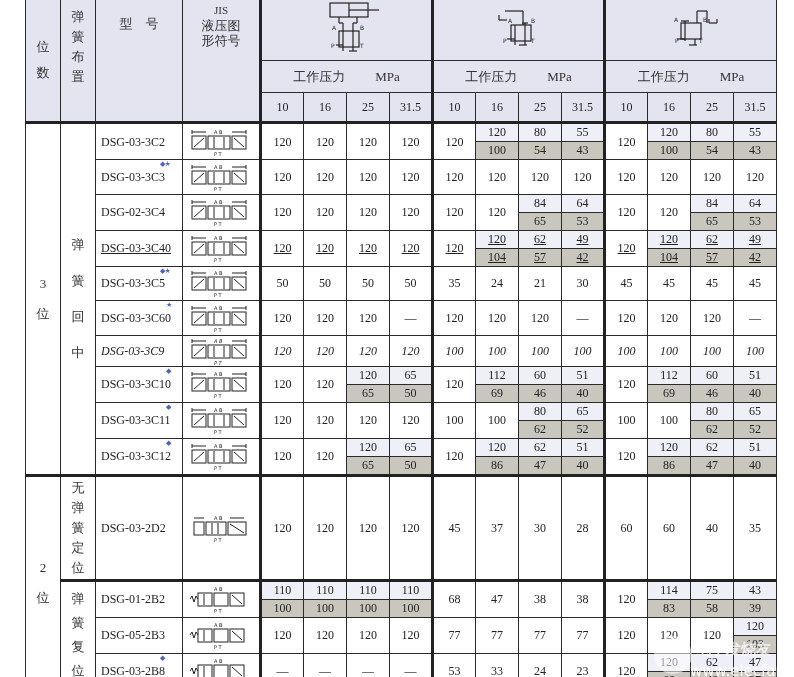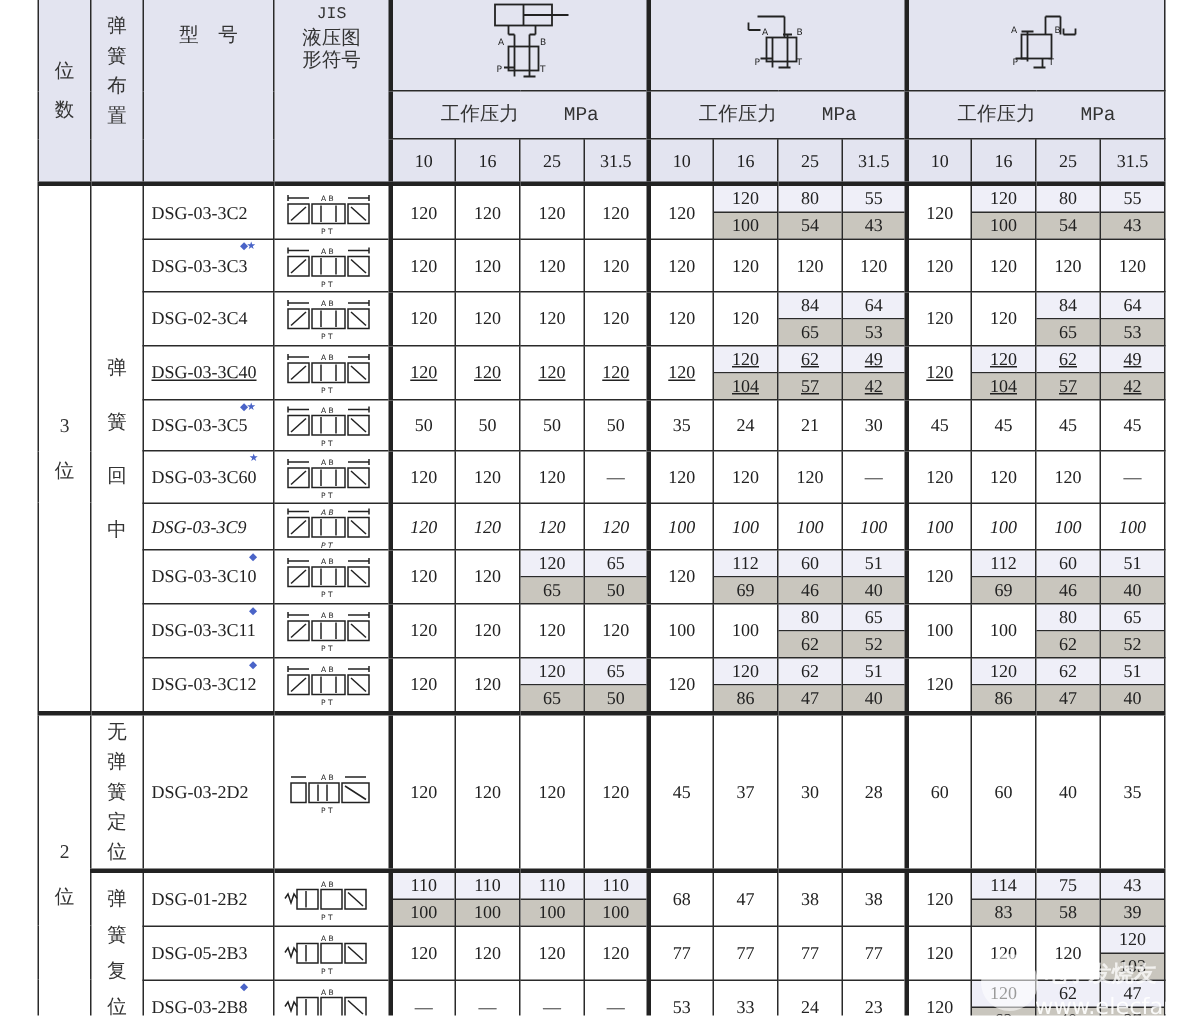--- a/index.html
+++ b/index.html
@@ -1,20 +1,20 @@
 <!DOCTYPE html>
 <html><head>
 <meta charset="utf-8">
 <style>
   html,body{margin:0;padding:0;background:#ffffff;}
   body{width:794px;height:677px;overflow:hidden;position:relative;font-family:"Liberation Serif","DejaVu Serif",serif;color:#222;}
   .tbl{position:absolute;left:25px;top:-2px;border-collapse:collapse;table-layout:fixed;}
   .tbl td{border:1px solid #2a2a2a;padding:0;text-align:center;vertical-align:middle;font-size:12px;line-height:1;}
   .hdr td{background:#e3e4f0;}
-  .hdr .lbl{font-size:13px;color:#333;font-family:Liberation Mono, monospace;}
+  .hdr .lbl{font-size:13px;color:#333;}
   .vtext{display:inline-block;font-size:13px;line-height:26px;color:#333;}
   .thickL{border-left:3px solid #222 !important;}
   .thickB{border-bottom:3px solid #222 !important;}
   .model{text-align:left !important;padding-left:5px !important;font-size:12.5px;position:relative;white-space:nowrap;}
   .mark{position:absolute;top:1px;left:62px;color:#4a64c8;font-size:7px;letter-spacing:-1px;}
   .split{padding:0 !important;}
   .split div{height:17px;line-height:17px;font-size:12px;}
   .split .top{background:#efeff8;border-bottom:1px solid #2a2a2a;}
   .split .bot{background:#c9c6be;}
   .sym svg{display:block;margin:0 auto;}

